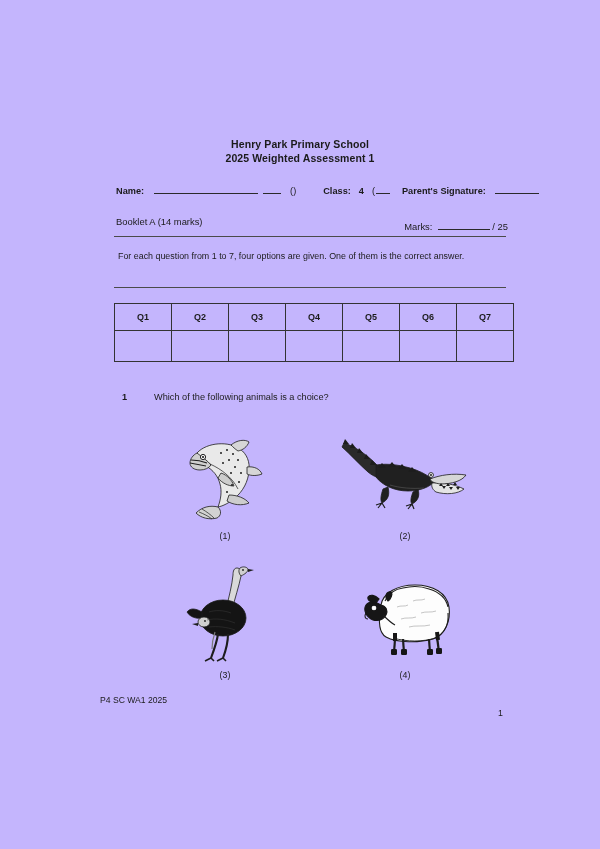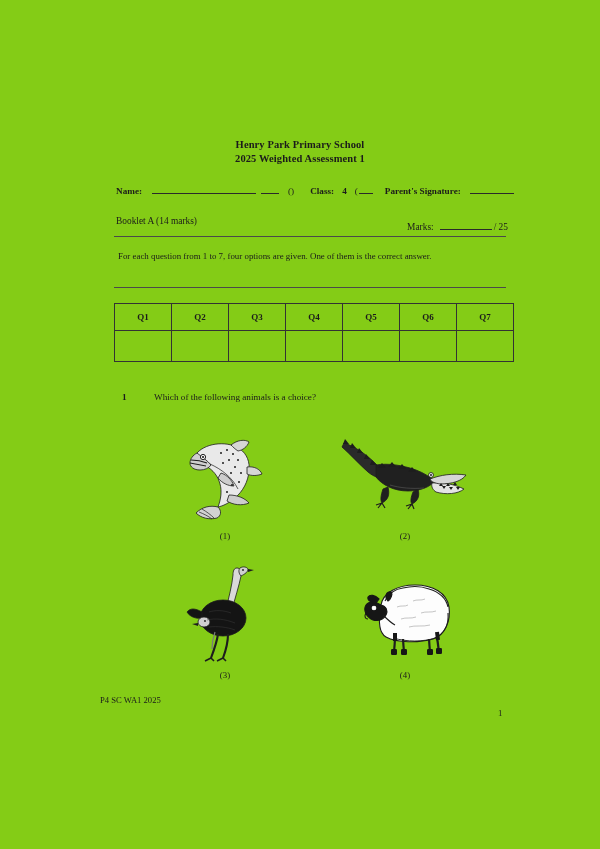--- a/index.html
+++ b/index.html
@@ -15,23 +15,22 @@
     color: #1b1b1b;
     overflow: hidden;
   }
 
   
   #page-sheet {
     position: absolute;
     left: 0; top: 0;
     width: 600px;
     height: 849px;
-    background: #84cc16;
+    background: #c4b5fd;
     box-sizing: border-box;
-    font-family: Liberation Serif, serif;
   }
 
   
   #exam-header {
     position: absolute;
     left: 0;
     top: 138px;
     width: 600px;
     text-align: center;
     font-weight: bold;
@@ -57,21 +56,21 @@
     border-bottom: 1px solid #2a2a2a;
     height: 9px;
     vertical-align: baseline;
   }
   #name-blank-1 { width: 104px; margin-left: 10px; }
   #name-blank-2 { width: 18px; margin-left: 5px; }
   #class-blank  { width: 14px; margin-left: 1px; }
   #sig-blank    { width: 44px; margin-left: 9px; }
 
   .sp-paren { margin-left: 9px; }
-  .sp-class { margin-left: 16px; }
+  .sp-class { margin-left: 27px; }
   .sp-num   { margin-left: 8px; }
   .sp-sig   { margin-left: 12px; font-weight: bold; }
 
   
   #booklet-row {
     position: absolute;
     left: 116px;
     top: 216px;
     width: 392px;
     height: 16px;

